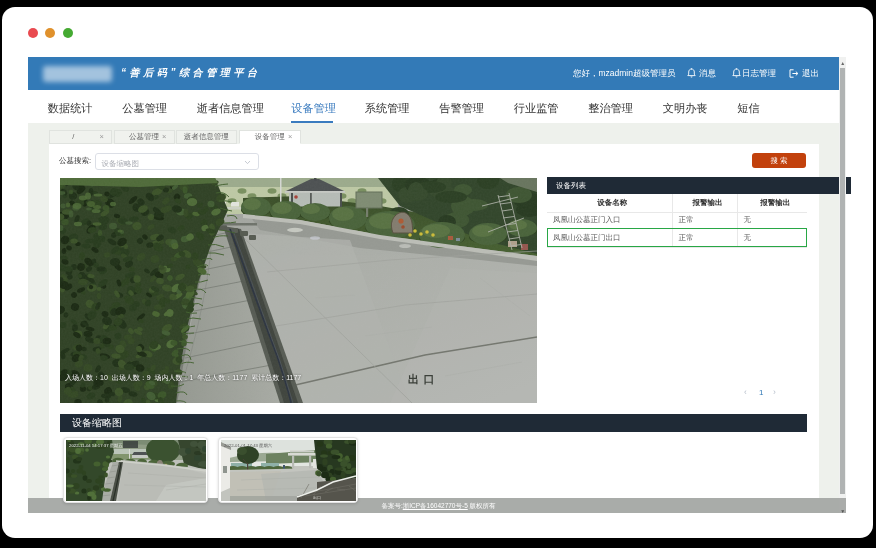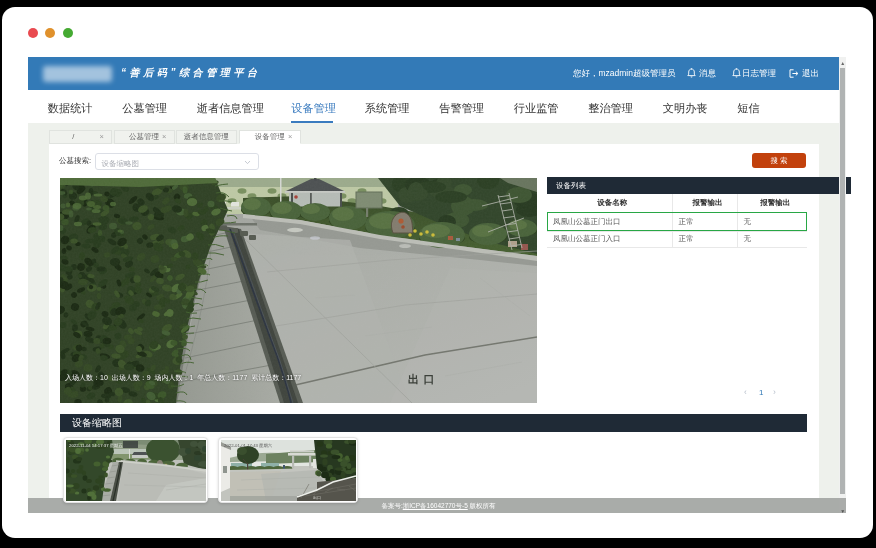--- a/index.html
+++ b/index.html
@@ -767,27 +767,27 @@
   <div class="abs" style="left:545px; top:170px; width:304px; height:17px; background:#1f2a36;
        color:#fff; font-size:7.5px; line-height:17px; padding-left:9px;">设备列表</div>
   <div class="abs" style="left:545px; top:187px; width:260px; background:#fff;">
     <table class="dev">
       <tbody>
           <tr style="font-weight:bold; color:#333; height:18px;text-align:center;">
         <td class="c1">设备名称</td>
             <td class="c2">报警输出</td>
             <td class="c3">报警输出</td>
       </tr>
-      <tr style="color:#555; height:19px; outline:1.5px solid #28a745; outline-offset:-1.5px;">
-        <td class="c1">凤凰山公墓正门出口</td>
+      <tr style="color:#555; height:16px;">
+        <td class="c1">凤凰山公墓正门入口</td>
             <td class="c2">正常</td>
             <td class="c3">无</td>
       </tr>
-      <tr style="color:#555; height:16px;">
-        <td class="c1">凤凰山公墓正门入口</td>
+      <tr style="color:#555; height:19px; outline:1.5px solid #28a745; outline-offset:-1.5px;">
+        <td class="c1">凤凰山公墓正门出口</td>
             <td class="c2">正常</td>
             <td class="c3">无</td>
       </tr>
     </tbody>
       </table>
   </div>
 
   <div class="abs" style="left:742px; top:380px; font-size:8.5px; color:#b8c0cc;">‹</div>
   <div class="abs" style="left:757px; top:380.5px; font-size:8px; color:#337ab7;">1</div>
   <div class="abs" style="left:771px; top:380px; font-size:8.5px; color:#b8c0cc;">›</div>

